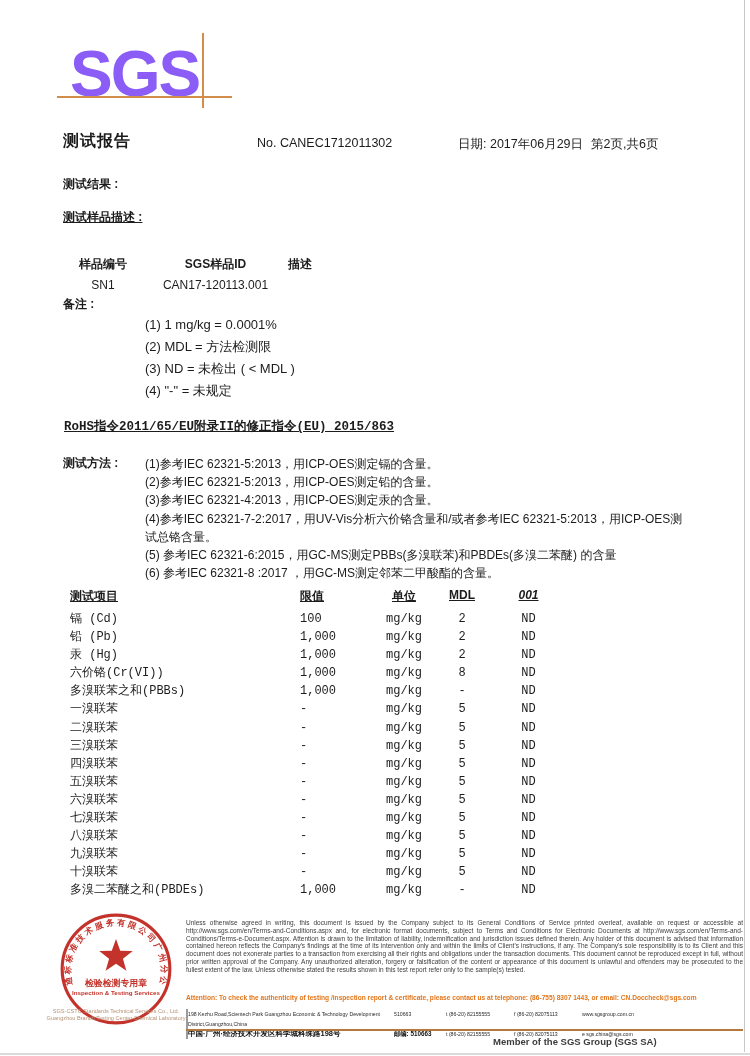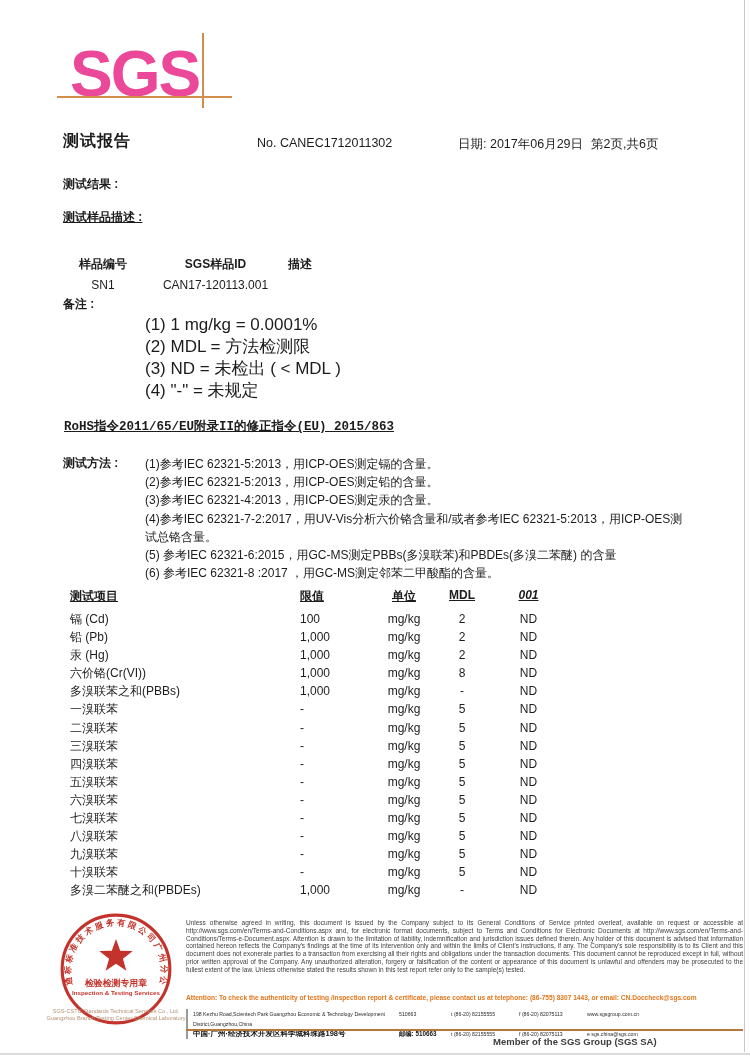--- a/index.html
+++ b/index.html
@@ -4,21 +4,21 @@
 <style>
   html,body { margin:0; padding:0; background:#ffffff; }
   .page {
     position:relative; width:750px; height:1056px; background:#ffffff;
     font-family:"Liberation Sans","DejaVu Sans",sans-serif; color:#1c1c1c;
     overflow:hidden;
   }
   .abs { position:absolute; }
   
   .logo-letters { position:absolute; left:70px; top:42px; font-size:64px; font-weight:700;
-    color:#ec4899; letter-spacing:-2px; line-height:1; }
+    color:#8b5cf6; letter-spacing:-2px; line-height:1; }
   .logo-hline { position:absolute; left:57px; top:96px; width:175px; height:2px; background:#d38d4a; }
   .logo-vline { position:absolute; left:202px; top:33px; width:2px; height:75px; background:#d38d4a; }
   
   .doc-title { left:63px; top:131px; font-size:16px; font-weight:700; letter-spacing:1px; }
   .report-no { left:257px; top:136px; font-size:12.5px; }
   .date-lbl  { left:458px; top:136px; font-size:12.5px; }
   .page-lbl  { left:591px; top:136px; font-size:12.5px; }
   
   .sec-lbl { font-size:12px; font-weight:700; }
   .results-lbl { left:63px; top:176px; }
@@ -26,42 +26,42 @@
   .notes-lbl { left:63px; top:296px; }
   .method-lbl { left:63px; top:455px; }
   .rohs-heading { left:64px; top:418px; font-size:12.5px; font-weight:700; text-decoration:underline;font-family:Liberation Mono, monospace; }
   
   .st { left:63px; top:238px; width:420px; font-size:12px;margin-top:16px; }
   .st-row { display:grid; grid-template-columns:80px 145px auto; line-height:21px; }
   .st-row .c1, .st-row .c2 { text-align:center; }
   .st-row .c3 { text-align:left; padding-left:0; }
   .st-head { font-weight:700; }
   
-  .notes { left:145px; top:314px; font-size:17px; line-height:22px; }
+  .notes { left:145px; top:314px; font-size:13px; line-height:22px; }
   .methods { left:145px; top:455px; width:545px; font-size:12px; line-height:18.2px; }
   
   .rt { left:63px; top:588px; width:510px; font-size:12px; }
   .rt-head { display:grid; grid-template-columns:237px 71px 66px 50px 83px; height:22px;
     font-weight:700; }
   .rt-head span { text-decoration:underline; }
-  .rt-row { display:grid; grid-template-columns:237px 71px 66px 50px 83px; line-height:18.1px; }
+  .rt-row { display:grid; grid-template-columns:237px 71px 66px 50px 83px; line-height:18.1px;font-family:Liberation Mono, monospace; }
   .col-item { text-align:left; padding-left:7px; }
   .col-limit { text-align:left; }
   .col-unit, .col-mdl, .col-001 { text-align:center; }
   .rt-head .col-001 { font-style:italic; }
   
   .stamp { position:absolute; left:58px; top:910px; width:116px; height:118px; }
   .company { position:absolute; left:40px; top:1008px; width:152px; text-align:center;
     font-size:5.6px; line-height:6.9px; color:#b59275; }
   .legal { position:absolute; left:186px; top:919px; width:557px; font-size:6.5px;
     line-height:7.75px; text-align:justify; color:#3d3d3d; }
   .attention { position:absolute; left:186px; top:994px; width:557px; font-size:6.6px;
     line-height:7.7px; color:#e2761c; font-weight:700; }
   .addr { position:absolute; left:186px; top:1009px; width:557px; border-left:2px solid #9b9b9b;
-    padding-left:5px; }
+    }
   .addr-line { display:grid; grid-template-columns:206px 52px 68px 68px auto;
     align-items:baseline; line-height:10px; }
   .addr-en { font-size:5.2px; color:#2b2b2b; }
   .addr-en span { font-size:5.2px; }
   .addr-cn .a1 { font-size:7.5px; font-weight:700; color:#111; }
   .addr-cn .a2 { font-size:6.3px; font-weight:700; color:#111; }
   .addr-cn .a3, .addr-cn .a4, .addr-cn .a5 { font-size:5.2px; color:#2b2b2b; }
   .footer-rule { position:absolute; left:186px; top:1029px; width:557px; height:2px; background:#b5783c; }
   .member { position:absolute; left:493px; top:1036px; font-size:9.5px; font-weight:600; color:#3c3c3c; }
   .edge-right { position:absolute; right:5px; top:0px; bottom:4px; width:1px; background:#c9c9c9; }

